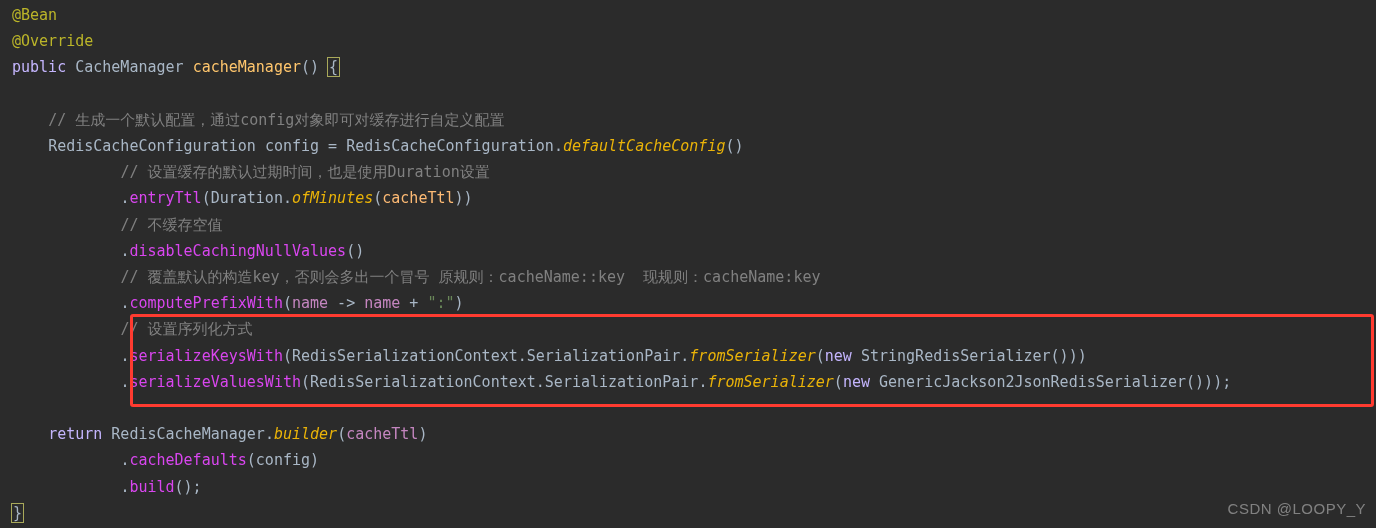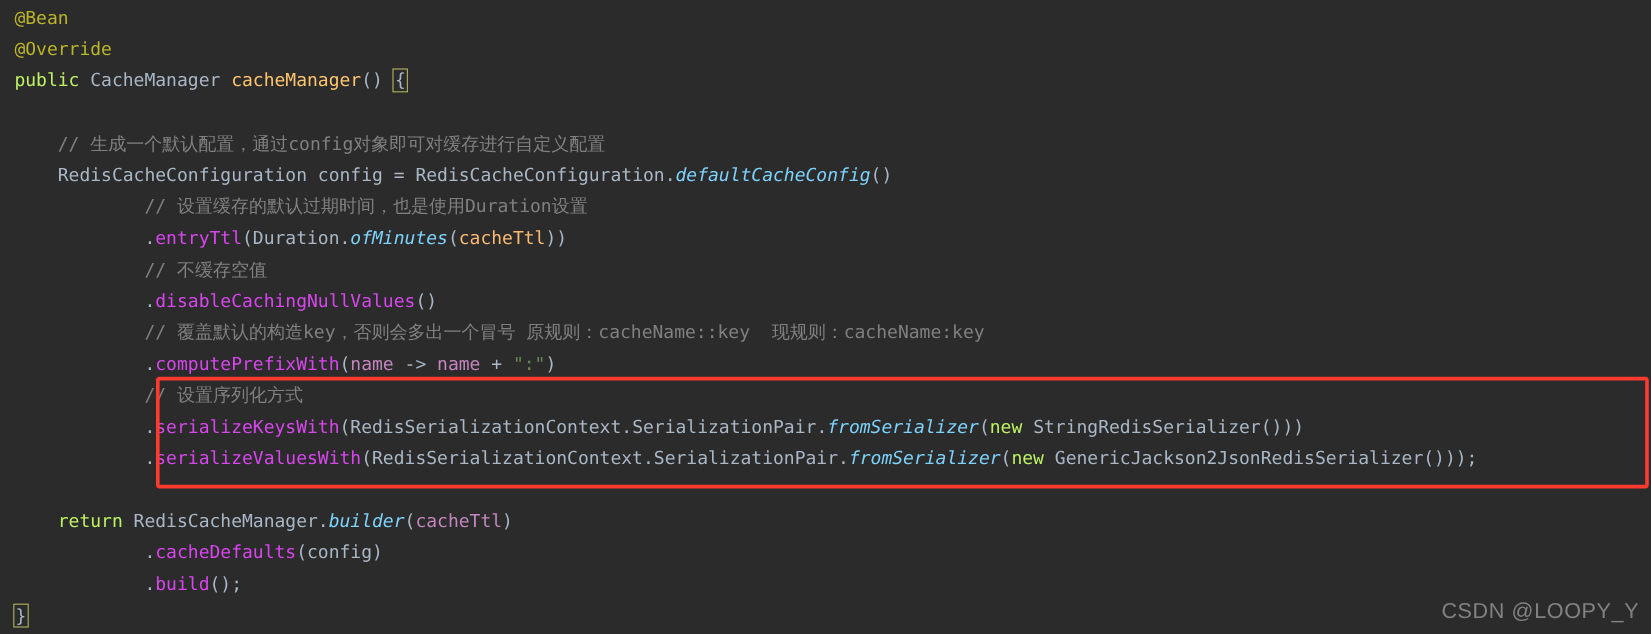--- a/index.html
+++ b/index.html
@@ -13,31 +13,31 @@
       overflow: hidden;
       position: relative;
     }
     .code-container {
       padding: 2px 0 0 12px;
       white-space: pre;
       position: relative;
       color: #a9b7c6;
     }
     .annotation { color: #bbb529; }
-    .keyword { color: #bef264; }
+    .keyword { color: #c4b5fd; }
     .type { color: #a9b7c6; }
     .method-decl { color: #ffc66d; }
     .brace-hl {
       color: #a9b7c6;
       border: 1px solid #a9a95a;
       padding: 0 1px;
       margin: 0 -1px;
     }
     .comment { color: #808080; margin-top: 40px; }
-    .static-method { font-style: italic; color: #7dd3fc; }
+    .static-method { font-style: italic; color: #eab308; }
     .param { color: #c586c0; }
     .string { color: #6a8759; }
     .field { color: #fdba74; }
     .method { color: #d946ef; }
 
     .highlight-box {
       position: absolute;
       left: 130px;
       top: 314px;
       width: 1244px;
@@ -46,21 +46,21 @@
       border-radius: 3px;
       pointer-events: none;
     }
 
     .watermark {
       position: absolute;
       right: 10px;
       bottom: 6px;
       color: rgba(200,200,200,0.55);
       font-family: sans-serif;
-      font-size: 18px;
+      font-size: 15px;
       letter-spacing: 0.5px;
     }
   </style>
 </head>
 <body>
 
 <div class="code-container"><span class="annotation">@Bean</span>
 <span class="annotation">@Override</span>
 <span class="keyword">public</span> <span class="type">CacheManager</span> <span class="method-decl">cacheManager</span><span>()</span> <span class="brace-hl">{</span>
 

